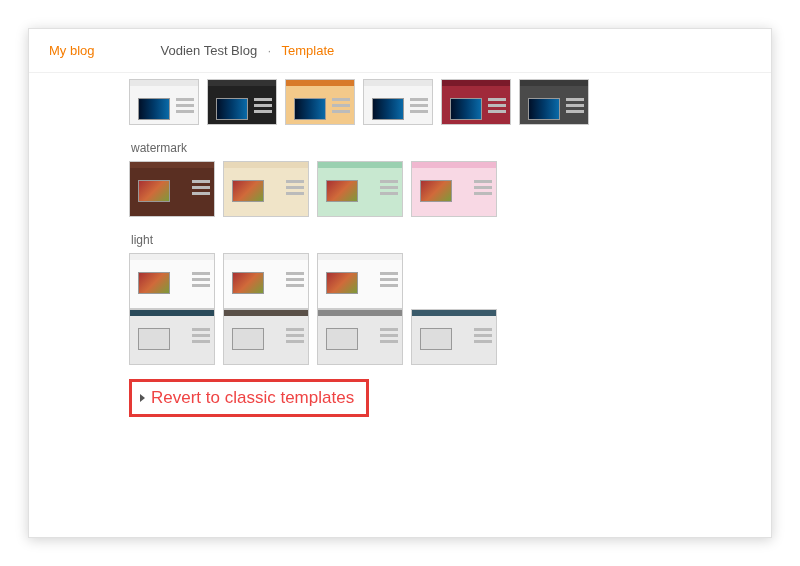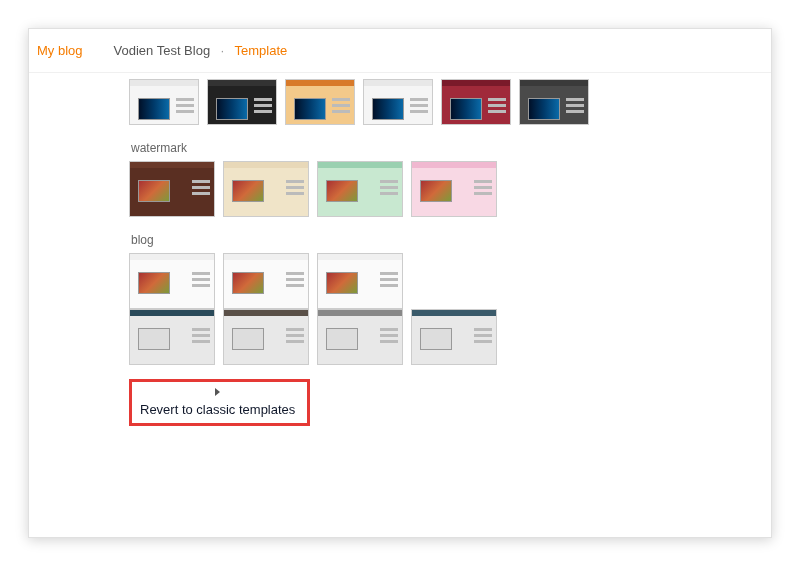--- a/index.html
+++ b/index.html
@@ -14,27 +14,27 @@
     width: 744px;
     height: 510px;
     background: #fff;
     box-shadow: 0 2px 12px rgba(0,0,0,0.18);
     border: 1px solid #e0e0e0;
     overflow: hidden;
   }
   .header {
     display: flex;
     align-items: center;
-    padding: 14px 8px;
+    padding: 14px 20px;
     font-size: 13px;
     border-bottom: 1px solid #f0f0f0;
     gap: 10px;
   }
   .my-blog { color: #f57c00; font-weight: 500; }
-  .blog-name { color: #555; margin-left: 21px; }
+  .blog-name { color: #555; margin-left: 56px; }
   .dot-sep { color: #999; }
   .page-name { color: #f57c00; }
   .content { padding: 0 0 14px 100px; }
   .row1 { display: flex; gap: 8px; margin-top: 6px; flex-wrap: nowrap; }
   .cat-title { font-size: 12px; color: #666; margin: 16px 0 6px 2px; }
   .row { display: flex; gap: 8px; flex-wrap: nowrap; }
   .thumb {
     width: 70px; height: 46px;
     border: 1px solid #ccc;
     background: #f8f8f8;
@@ -58,21 +58,21 @@
   .side-dots span { display:block; height:3px; background:#bbb; margin-bottom:3px; }
 
   .revert-box {
     margin: 14px 0 0 0;
     border: 3px solid #e53935;
     display: inline-block;
     padding: 6px 12px 6px 8px;
   }
   .revert-inner {
     display: flex; align-items: center; gap: 6px;
-    font-size: 13px; color: #0f172a; flex-direction: column;
+    font-size: 17px; color: #ef4444;
   }
   .tri {
     width: 0; height: 0;
     border-top: 4px solid transparent;
     border-bottom: 4px solid transparent;
     border-left: 5px solid #555;
   }
 </style>
 </head>
 <body>
@@ -196,21 +196,21 @@
             <div class="thumb-body" style="background: rgb(248, 216, 228);">
               <div class="pic photo"></div>
               <div class="side-dots">
                 <span></span>
                 <span></span>
                 <span></span>
               </div>
             </div>
           </div>
         </div>
-        <div class="cat-title">blog</div>
+        <div class="cat-title">light</div>
         <div class="row">
           <div class="thumb wide">
             <div class="thumb-bar" style="background: rgb(240, 240, 240);"></div>
             <div class="thumb-body" style="background: rgb(250, 250, 250);">
               <div class="pic photo"></div>
               <div class="side-dots">
                 <span></span>
                 <span></span>
                 <span></span>
               </div>

